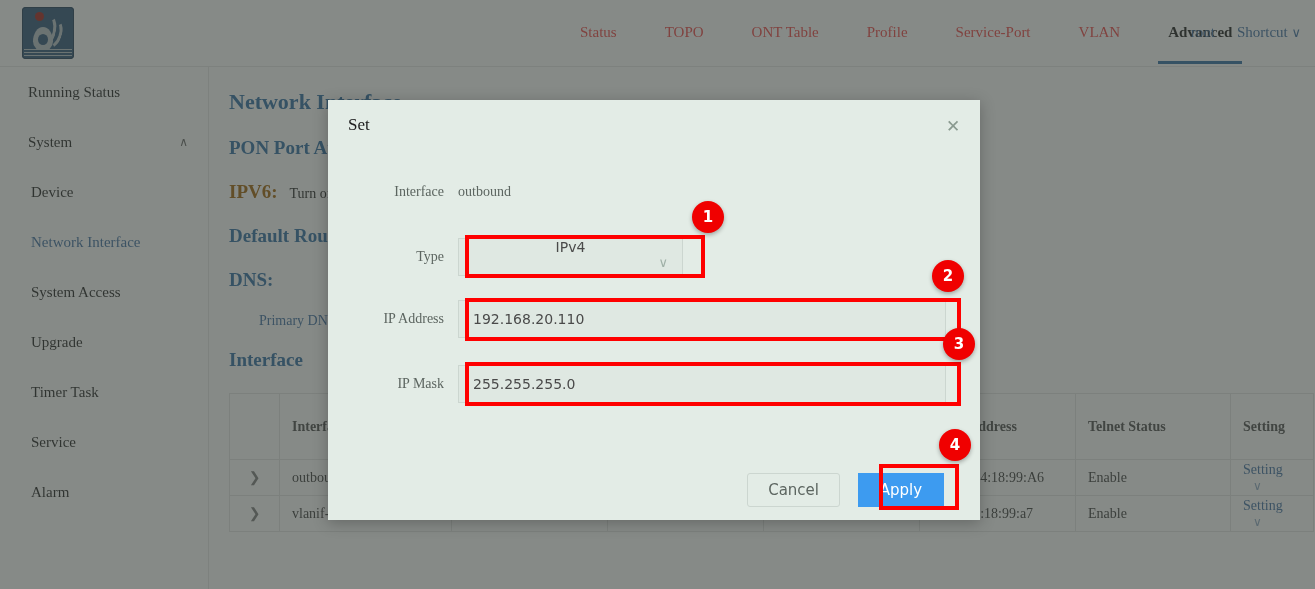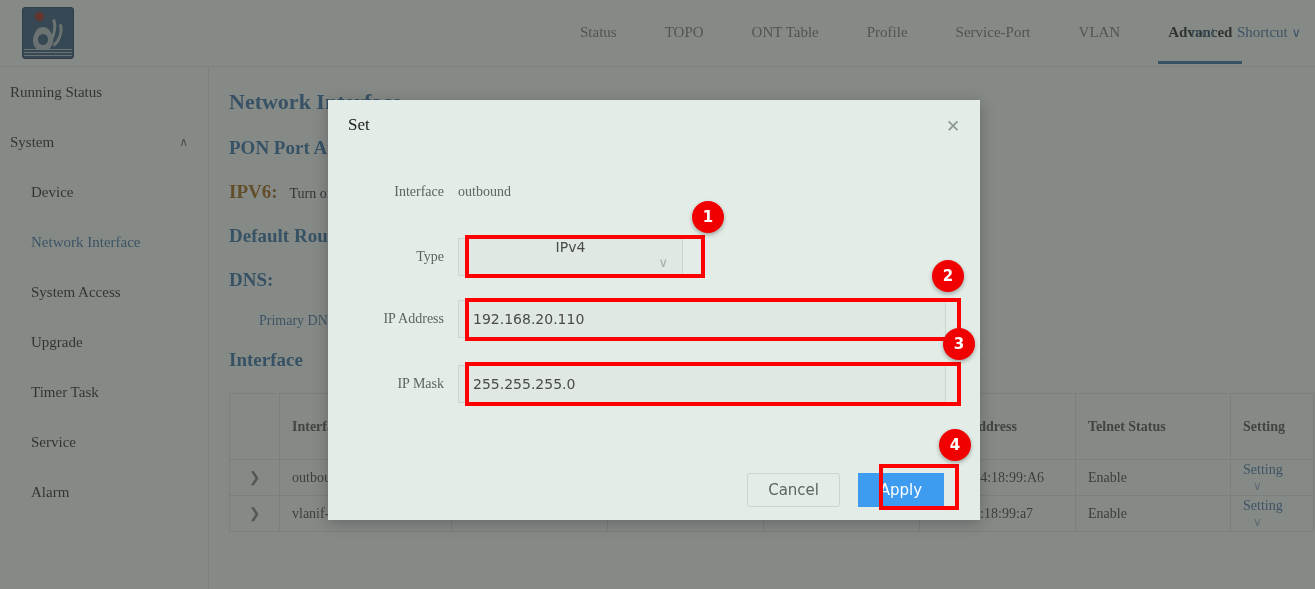--- a/index.html
+++ b/index.html
@@ -57,21 +57,21 @@
     font-weight:bold; font-size:40px; letter-spacing:-1px;
     color:#9e2214;
   }
 
   .nav {
     position:absolute; left:556px; top:0; height:67px;
     display:flex; align-items:flex-start;
   }
   .nav-item {
     height:64px; line-height:64px; padding:0 24px;
-    font-size:15px; color:#737373; cursor:pointer;
+    font-size:15px; color:#ef4444; cursor:pointer;
     position:relative; white-space:nowrap;
   }
   .nav-item.active { color:#1a1a1a; font-weight:bold; }
   .nav-item.active:after {
     content:""; position:absolute; left:14px; right:14px; bottom:0;
     height:3px; background:#2e6da4;
   }
   .user-area {
     position:absolute; right:14px; top:0; height:64px;
     display:flex; align-items:center; gap:22px;
@@ -80,21 +80,21 @@
   .user-area .chev { font-size:13px; color:#3f6fa3; }
   .user-area span { cursor:pointer; }
 
   
   .sidebar {
     position:absolute; left:0; top:67px; width:209px; bottom:0;
     background:#ffffff; border-right:1px solid #e6e6e6;
   }
   .side-item {
     height:50px; display:flex; align-items:center;
-    padding-left:10px; font-size:15px; color:#1f1f1f; cursor:pointer;
+    padding-left:28px; font-size:15px; color:#1f1f1f; cursor:pointer;
     position:relative;
   }
   .side-item.sub { padding-left:31px; font-size:15px; }
   .side-item.active { color:#3f6fa3; }
   .side-item .caret {
     position:absolute; right:20px; font-size:12px; color:#666;
   }
 
   
   .content { position:absolute; left:209px; top:67px; right:0; bottom:0; background:#fff; padding:22px 0 0 20px; }

